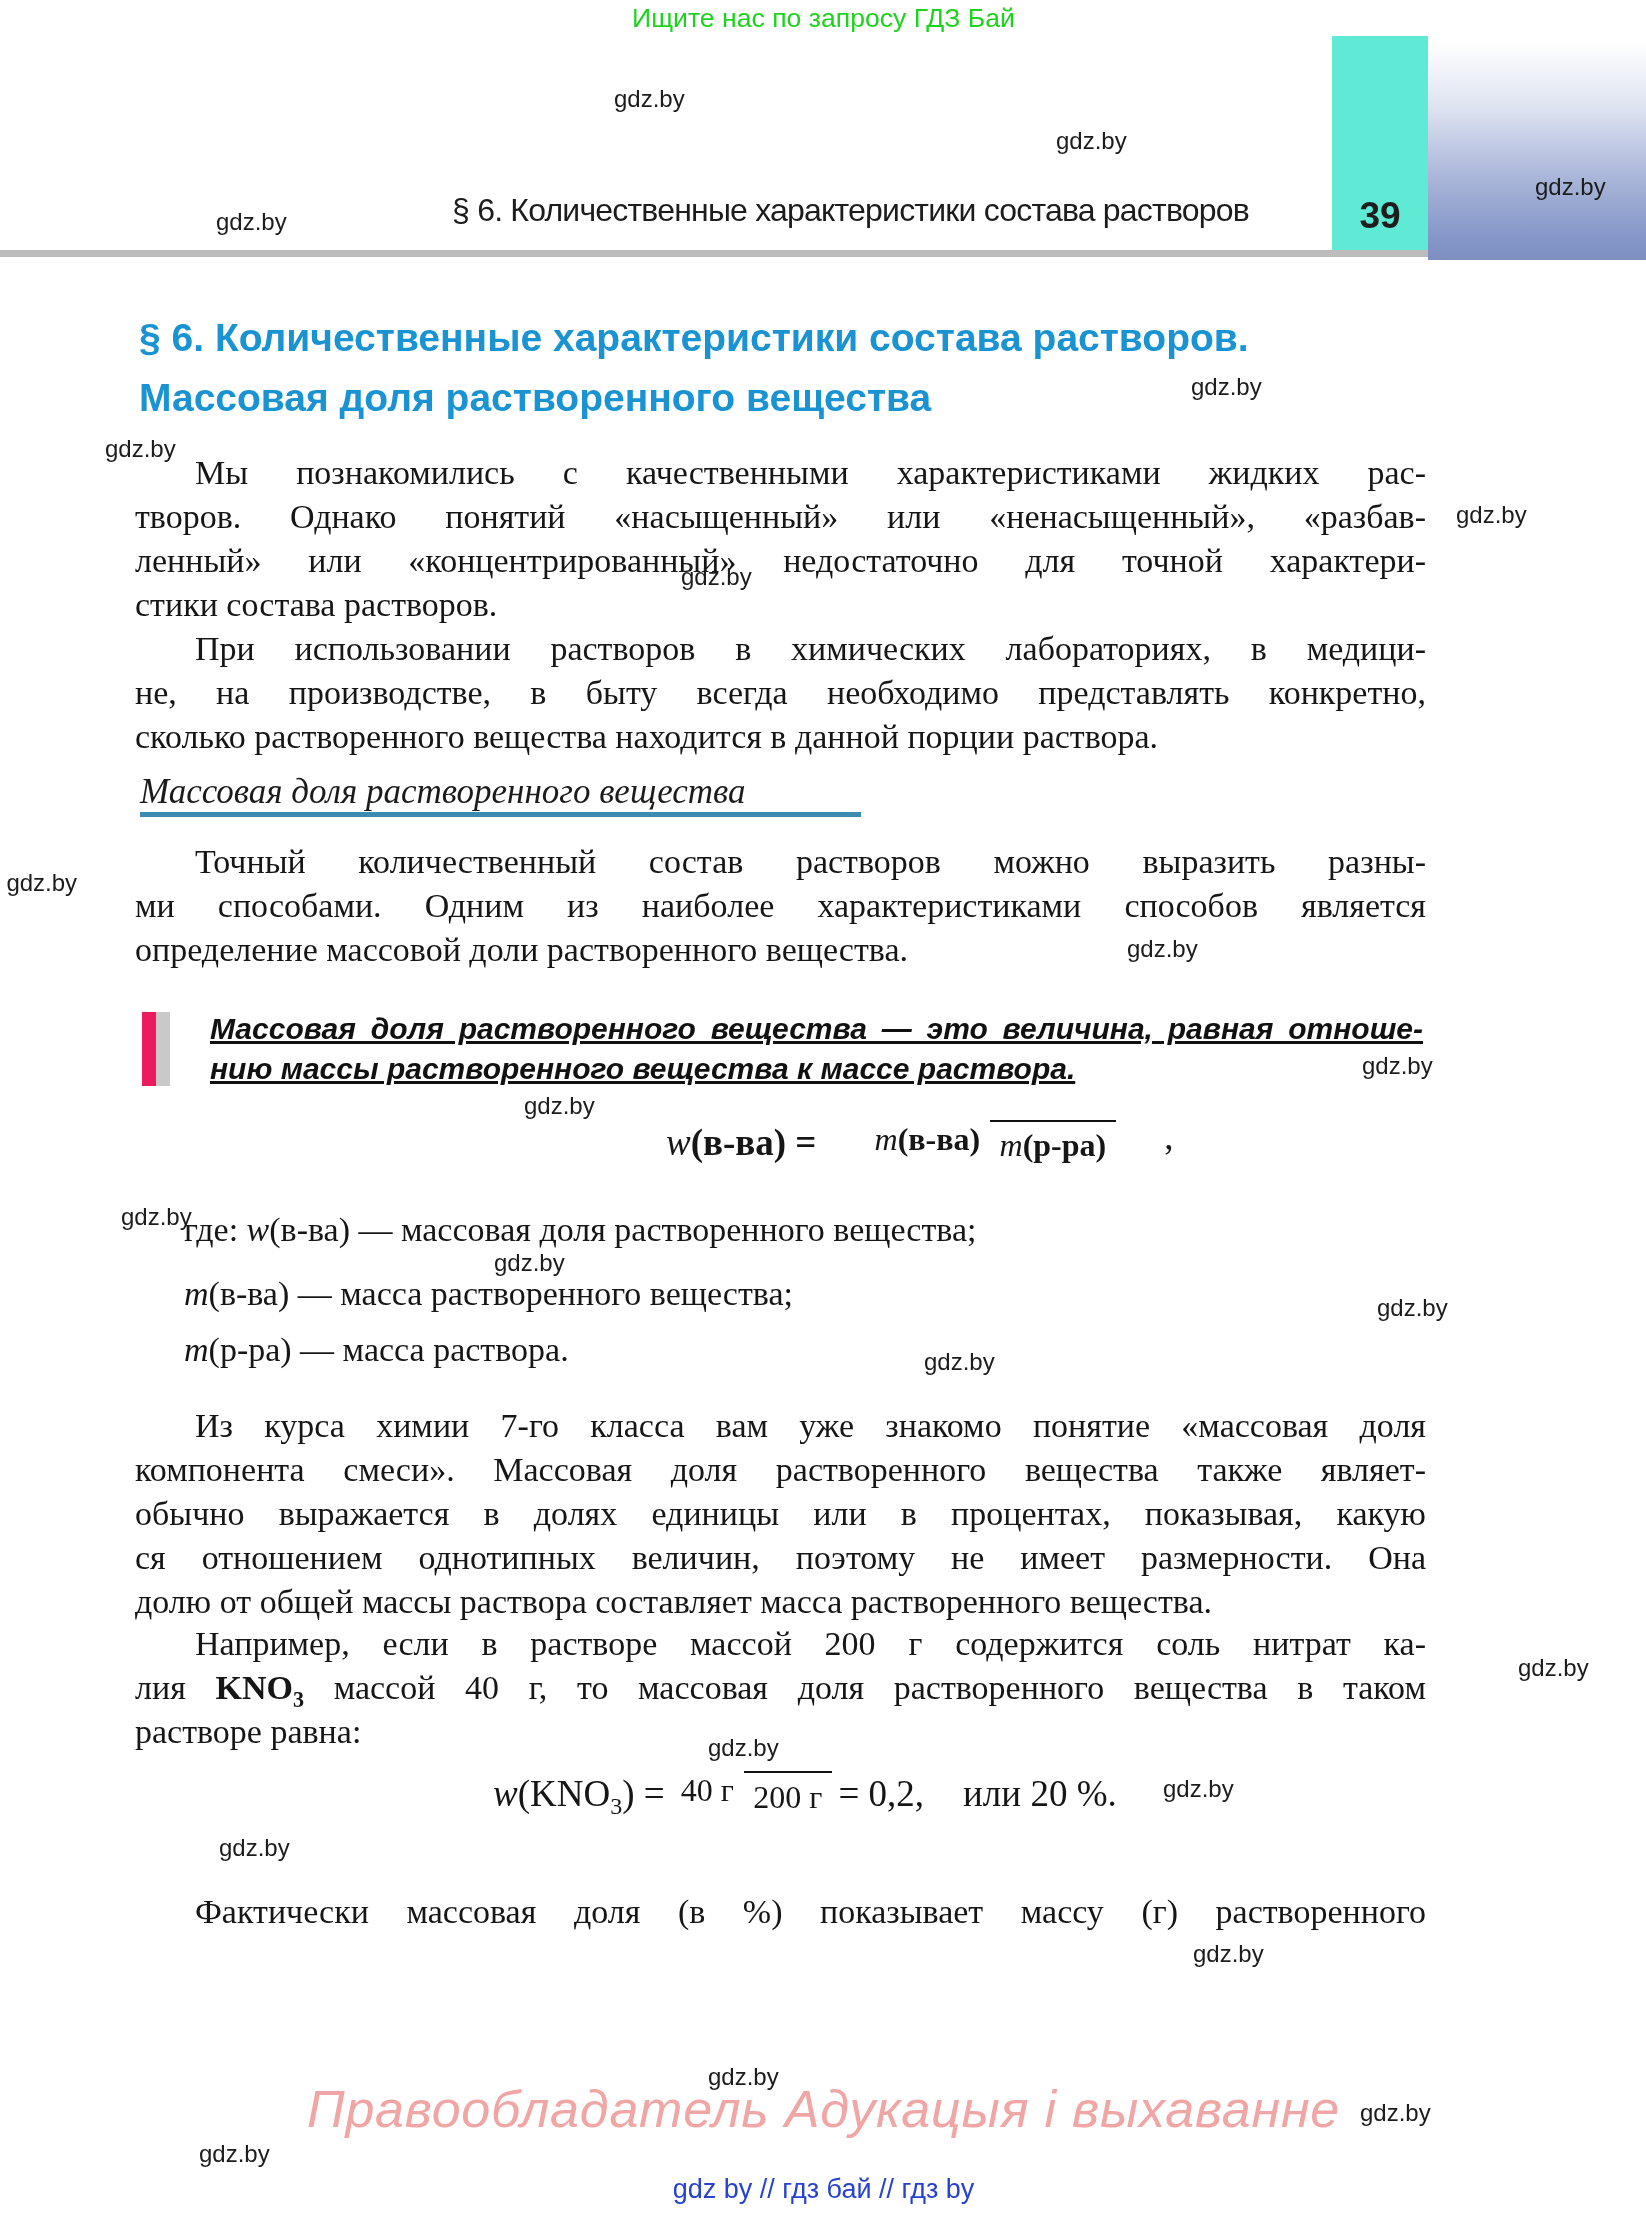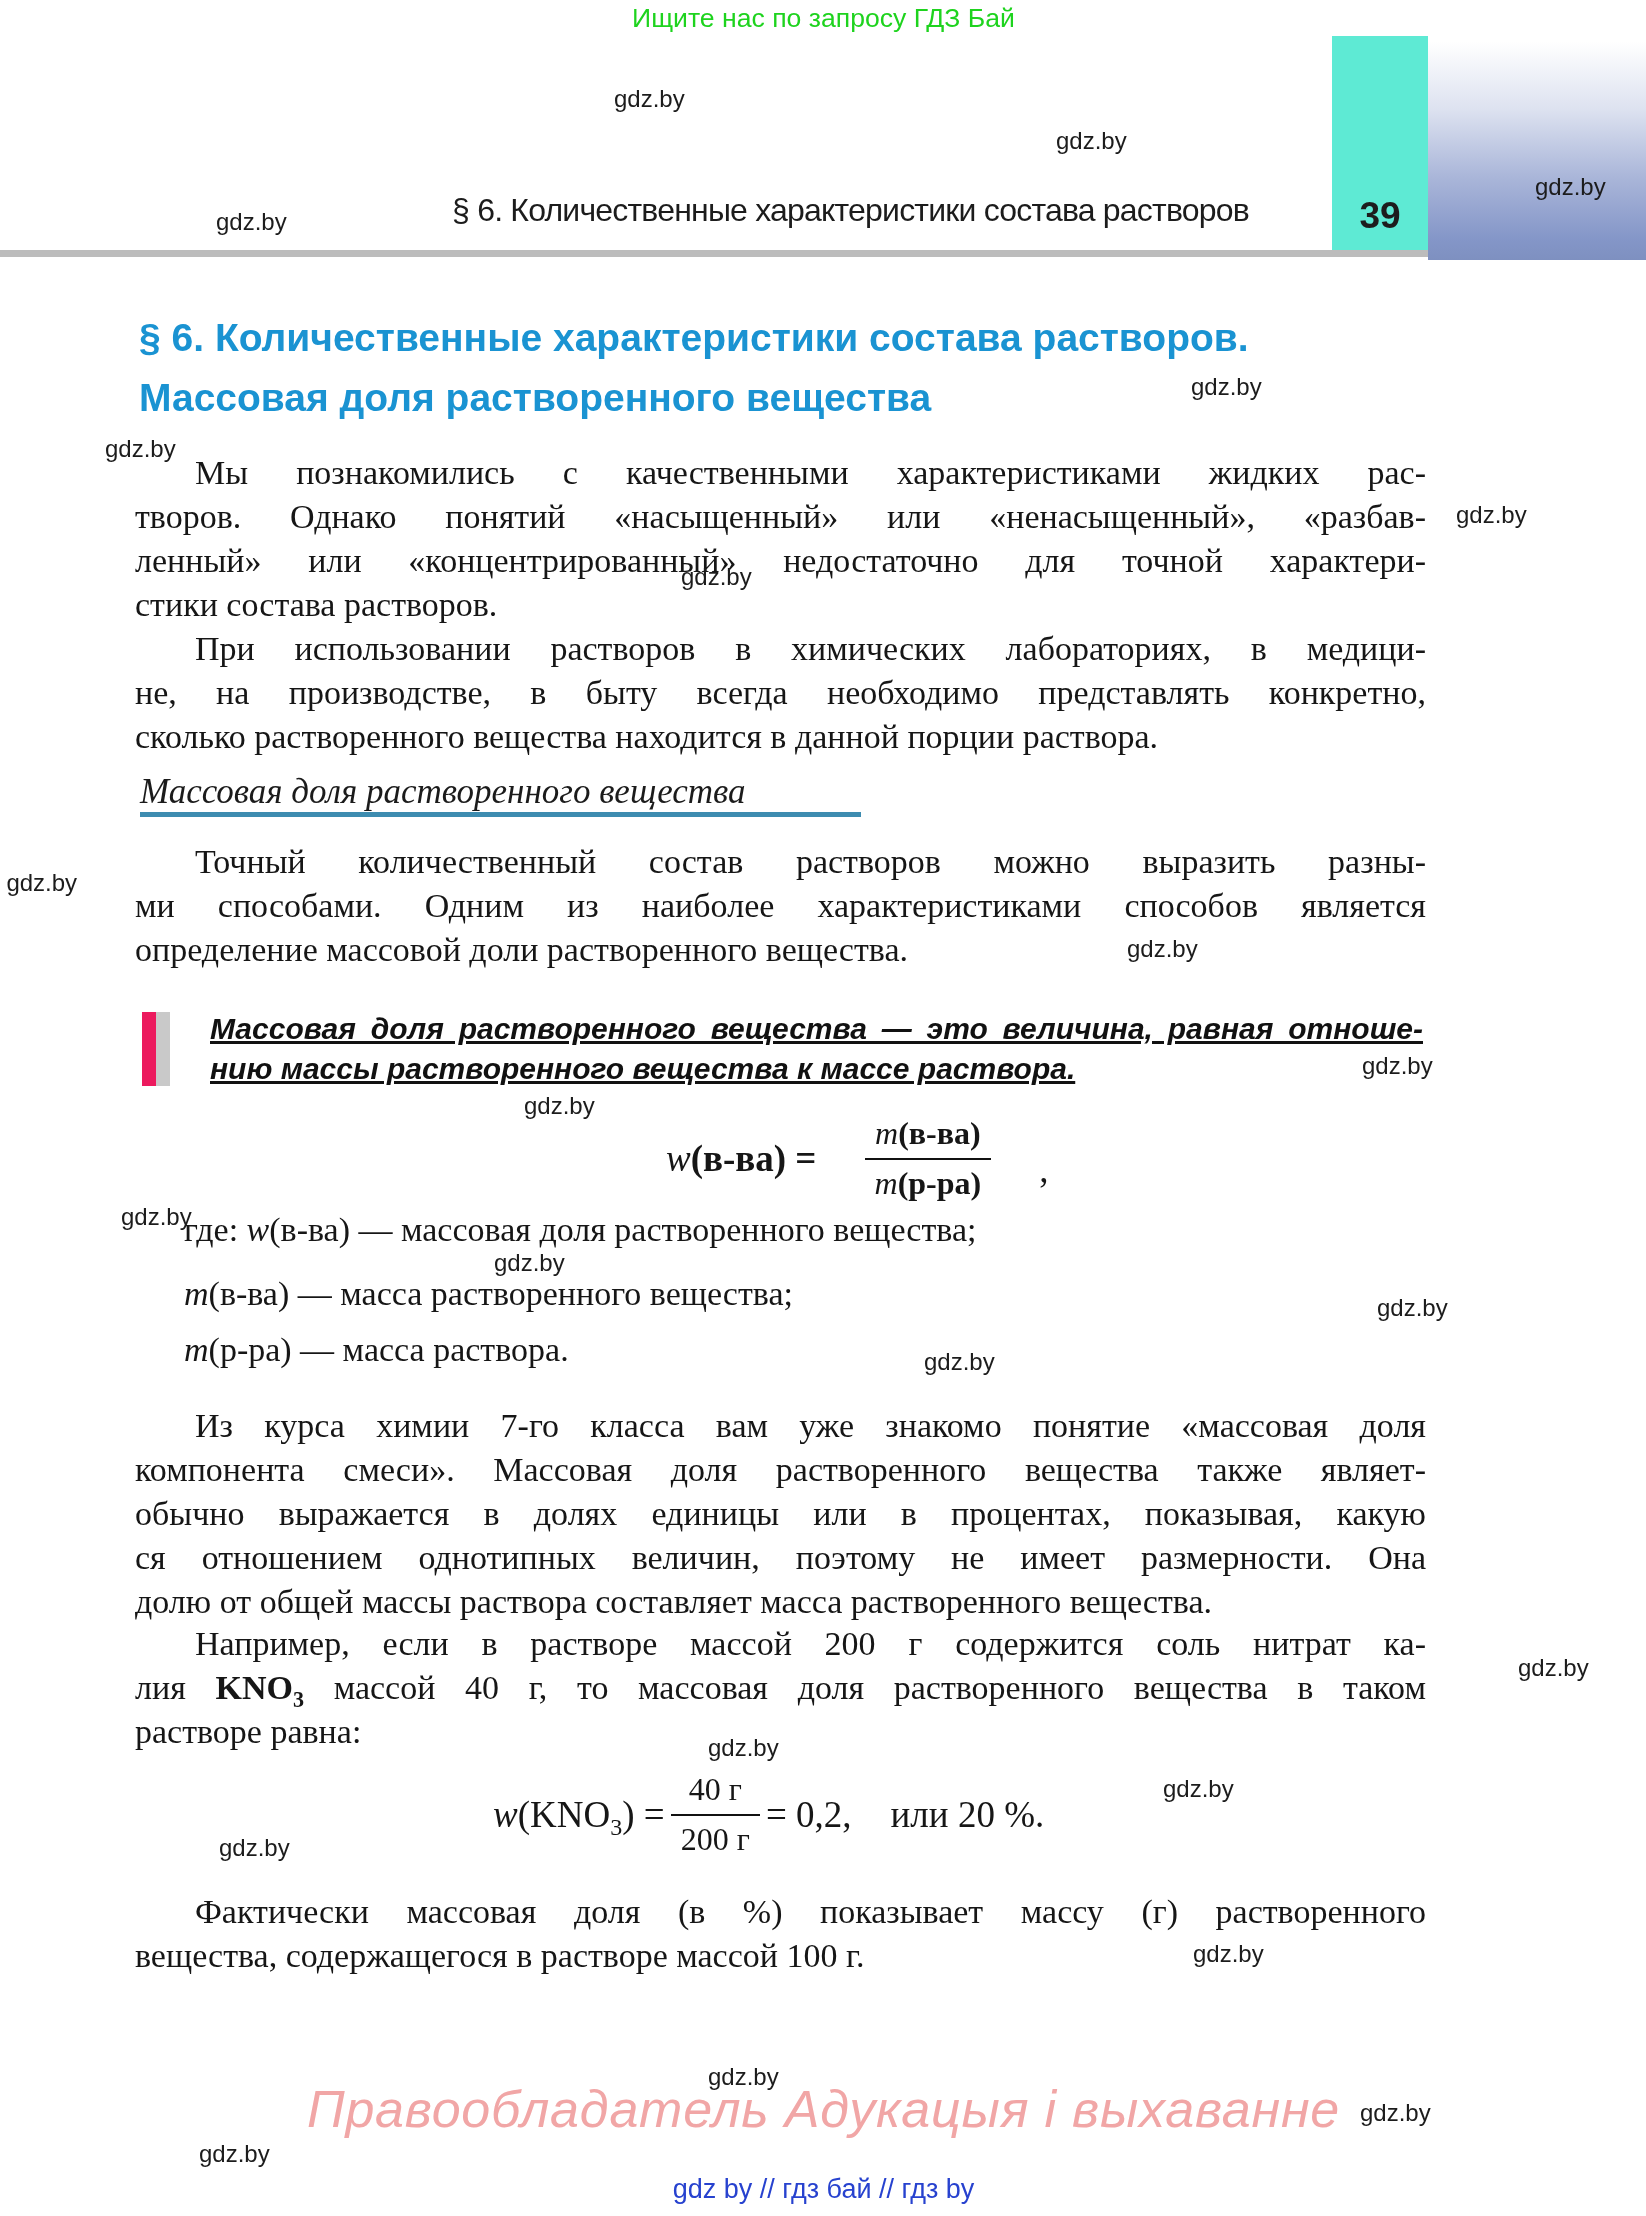--- a/index.html
+++ b/index.html
@@ -33,21 +33,21 @@
   .sec-underline{left:140px;top:812px;width:721px;height:4.8px;background:var(--c-underline_teal,#3d8cb0);}
   
   .def-bar-pink{left:142px;top:1012px;width:14.5px;height:74px;background:var(--c-definition_pink,#ec1a5e);}
   .def-bar-gray{left:156px;top:1012px;width:13.7px;height:74px;background:#c9c9c9;}
   .def-text{left:210px;top:1009px;width:1213px;font-family:"Liberation Sans",sans-serif;
             font-weight:bold;font-style:italic;font-size:30px;line-height:40px;color:#111;}
   .def-text .line{text-align:justify;text-align-last:justify;text-decoration:underline;}
   .def-text .line.last{text-align-last:left;}
   
   .formula{display:flex;align-items:center;font-size:37px;}
-  .frac{display:inline-flex;flex-direction:column;align-items:center;font-size:32px;margin:0 6.4px;}
+  .frac{display:inline-flex;flex-direction:row;align-items:center;font-size:32px;margin:0 6.4px;}
   .frac .num{padding:0 9.7px 5.6px;}
   .frac .den{border-top:2.4px solid #111;padding:5.6px 9.7px 0;}
   .f-ital{font-style:italic;}
   .f-bold{font-weight:bold;}
   sub.small{font-size:65%;line-height:0;vertical-align:-0.35em;}
   .where-line{left:184px;font-size:34px;white-space:nowrap;}
   
   .footer-banner{top:2079px;left:0;width:1647px;text-align:center;font-family:"Liberation Sans",sans-serif;
                  font-style:italic;font-size:52px;letter-spacing:0.8px;color:var(--c-banner_pink,#f1a6a6);white-space:nowrap;}
   .footer-links{top:2174px;left:0;width:1647px;text-align:center;font-family:"Liberation Sans",sans-serif;
@@ -137,21 +137,20 @@
   <span class="frac">
     <span class="num">40 г</span>
     <span class="den">200 г</span>
   </span>
   <span>= 0,2,</span>
   <span style="margin-left:39px;">или 20 %.</span>
 </div>
 
 <div class="abs para" style="top:1890px;">
   <div class="line indent">Фактически массовая доля (в %) показывает массу (г) растворенного</div>
-  <div class="line last">вещества, содержащегося в растворе массой 100 г.</div>
 </div>
 
 <div class="abs footer-banner">Правообладатель Адукацыя і выхаванне</div>
 <div class="abs footer-links">gdz by  //  гдз бай  //  гдз by</div>
 
 <span class="wm" style="left:614px;top:85px;">gdz.by</span>
 <span class="wm" style="left:1056px;top:127px;">gdz.by</span>
 <span class="wm" style="left:1535px;top:173px;">gdz.by</span>
 <span class="wm" style="left:216px;top:208px;">gdz.by</span>
 <span class="wm" style="left:1191px;top:373px;">gdz.by</span>

